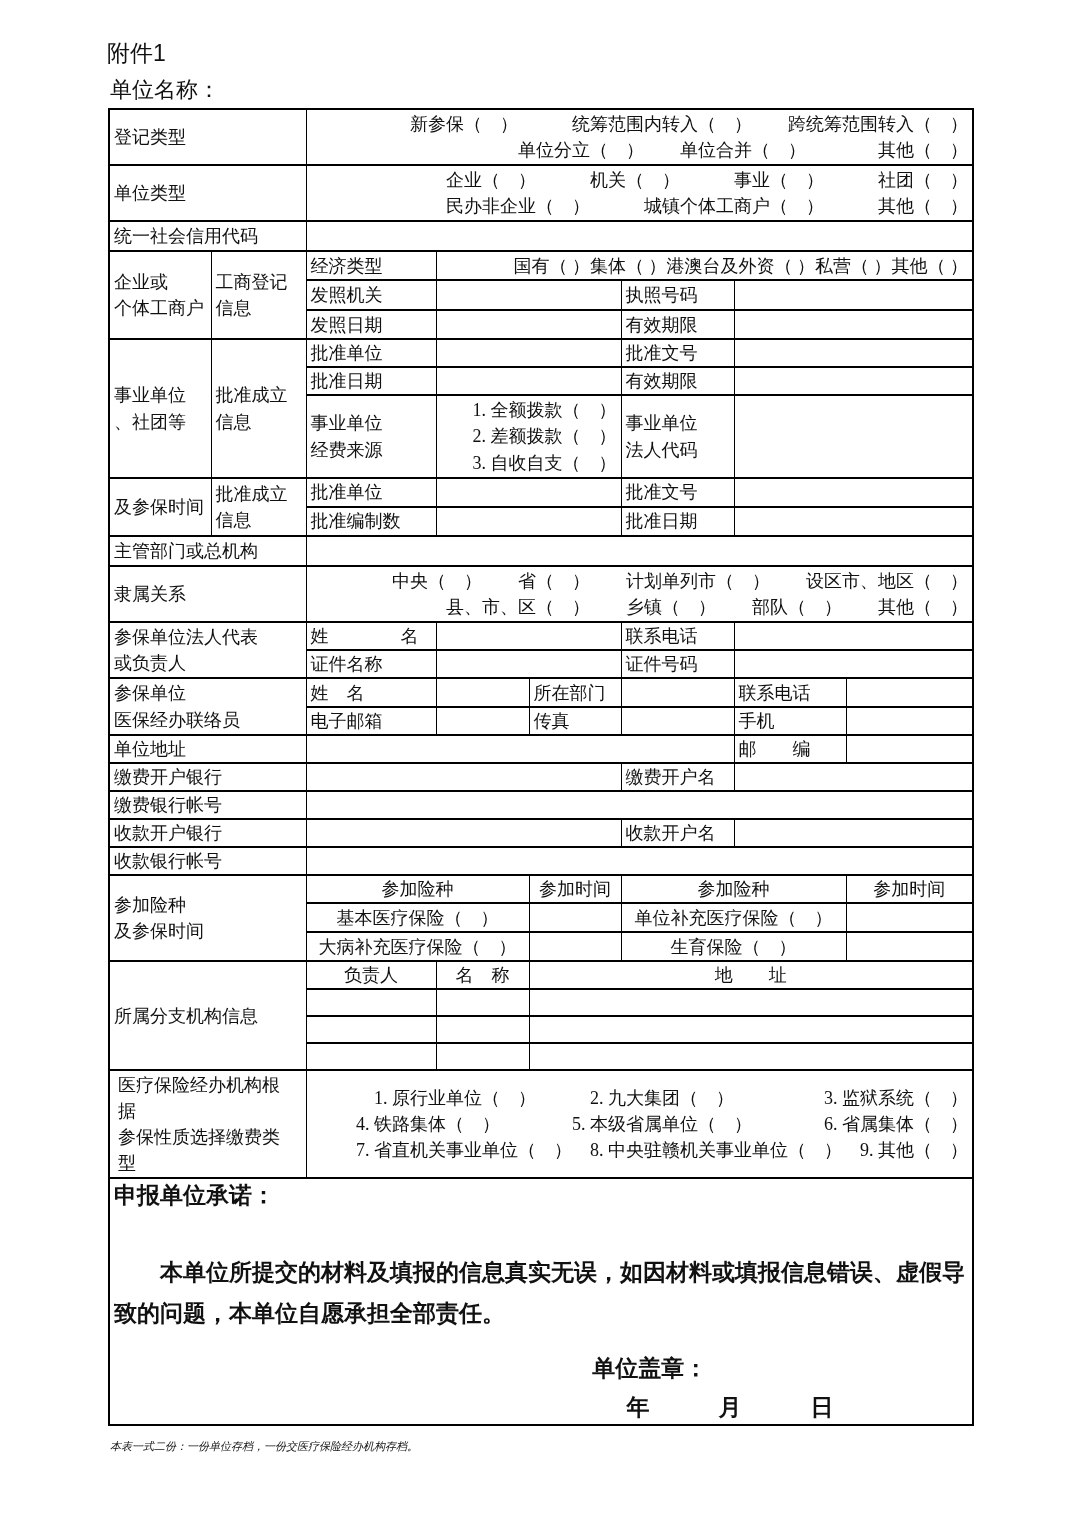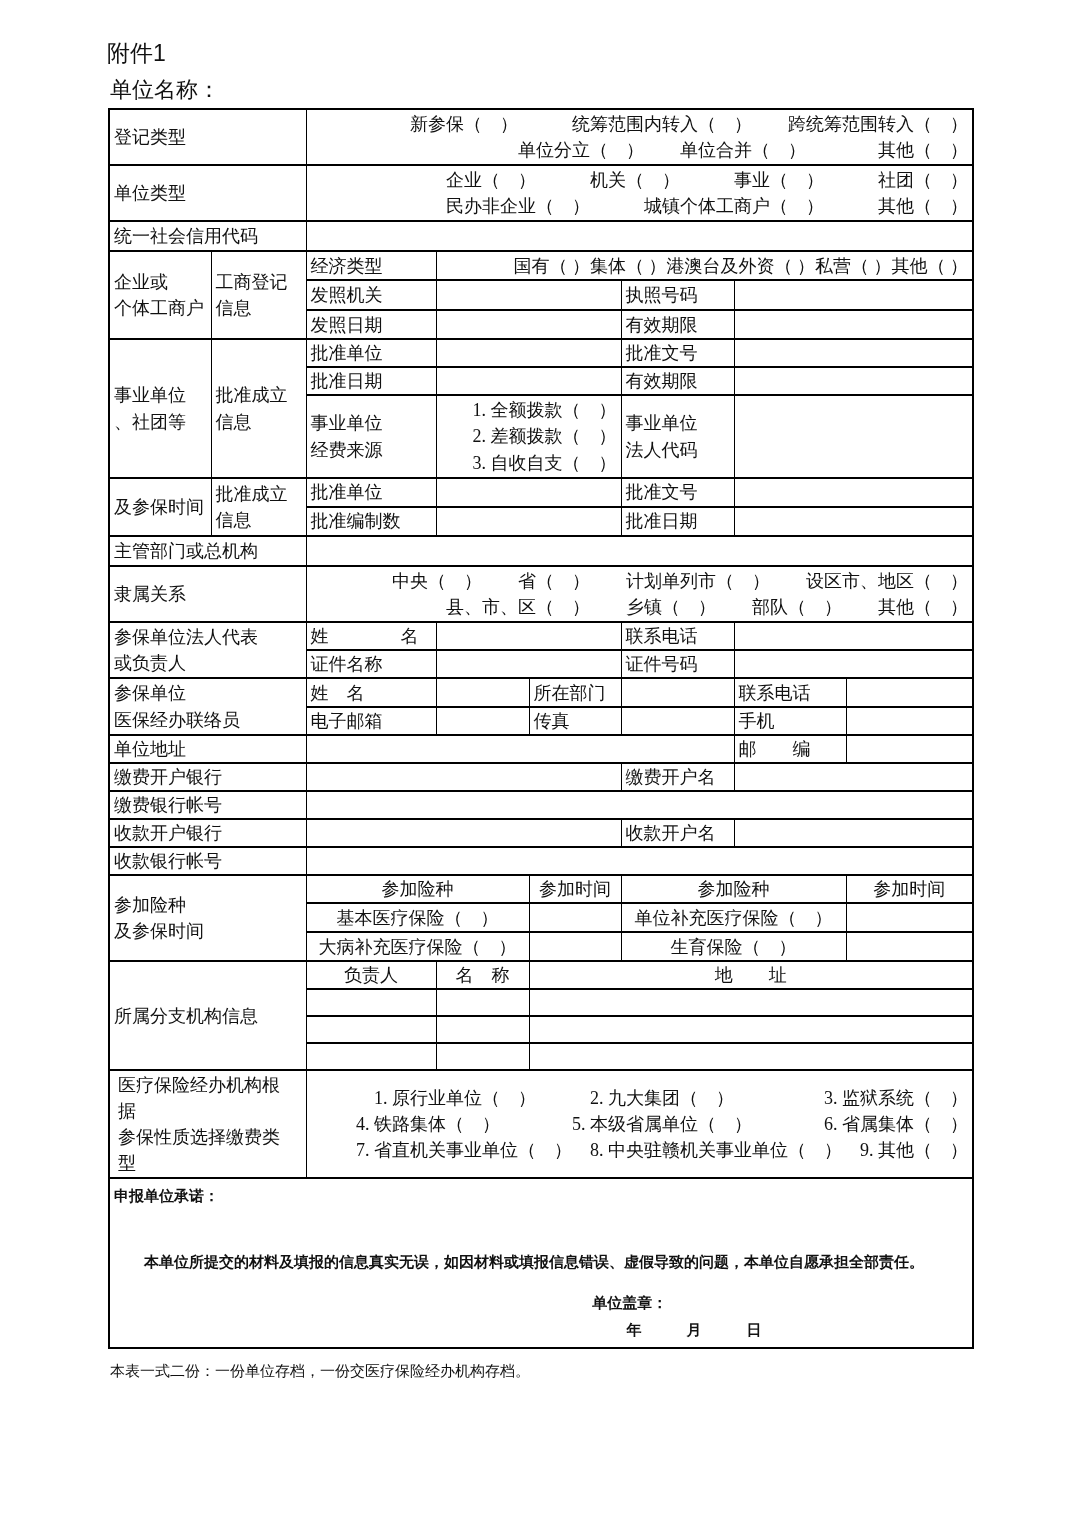--- a/index.html
+++ b/index.html
@@ -55,28 +55,28 @@
   }
   td.lbl { text-align: left; }
   td.content { text-align: right; padding-left: 8px; }
   .pre { white-space: pre-line; line-height: 1.45; }
   td.center { text-align: center; }
   td.fs17 { font-size: 17px; }
   td.fs16 { font-size: 16px; }
 
   td.decl-cell { vertical-align: top; padding: 10px 16px; }
   .decl-title, .decl-body, .decl-stamp, .decl-date {
-    font-family: Liberation Sans, sans-serif;
-    font-weight: bold; font-size: 15px;
+    font-family: Liberation Mono, monospace;
+    font-weight: bold; font-size: 23px;
   }
   .decl-body { margin: 43px 0 0; text-indent: 2em; line-height: 1.75; }
   .decl-stamp { margin: 18px 0 8px 56%; }
   .decl-date  { margin: 4px 0 0 60%; }
 
-  .footnote { margin: 13px 0 0 110px; font-size: 15px; }
+  .footnote { margin: 13px 0 0 110px; font-size: 11px; font-style: italic; }
 </style>
 </head>
 <body>
 
 <div class="page">
 
   <div class="attachment">附件1</div>
 
 
 

